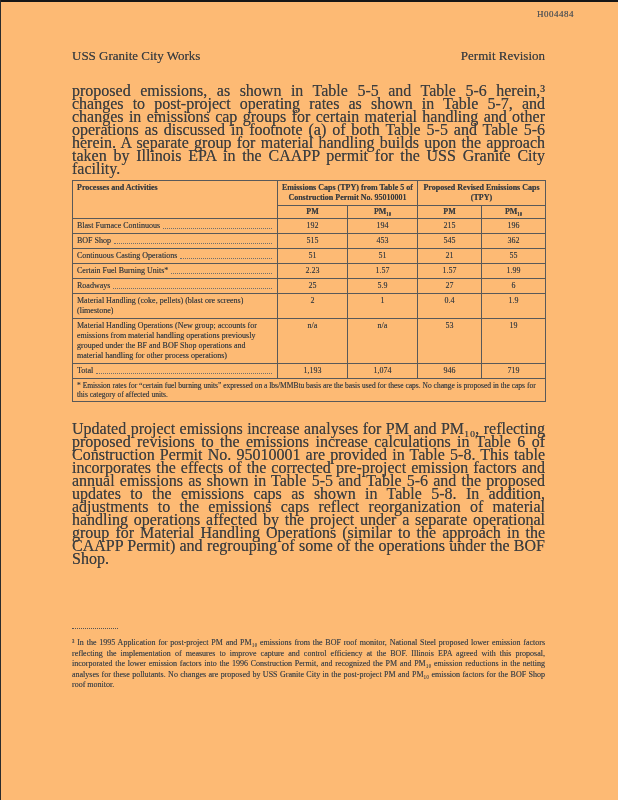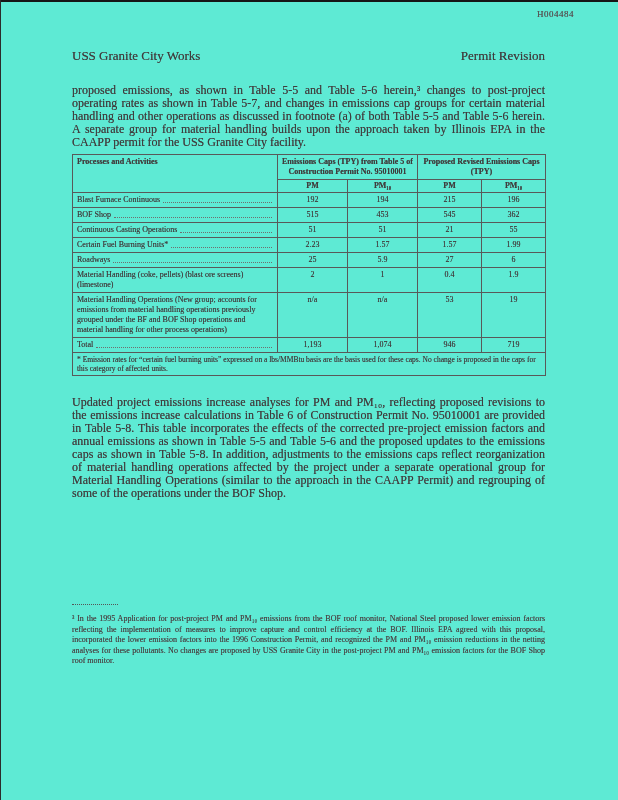--- a/index.html
+++ b/index.html
@@ -1,41 +1,41 @@
 <!DOCTYPE html>
 <html><head>
 <meta charset="utf-8">
 <style>
   * { box-sizing: border-box; }
   html, body { margin: 0; padding: 0; background: #9a9a9a; }
   .page {
     width: 618px; height: 800px; position: relative; overflow: hidden;
-    background: #5eead4;
+    background: #fdba74;
     font-family: "Liberation Serif", serif;
     color: #3d3d3d;
     text-shadow: 0 0 0.6px rgba(85,85,85,0.85);
   }
   .edge-top { position: absolute; top: 0; left: 0; width: 100%; height: 2px; background: #161616; }
   .edge-left { position: absolute; top: 0; left: 0; width: 1px; height: 100%; background: #2b2b2b; }
   .doc-number { position: absolute; top: 9px; right: 44px; font-size: 9px; letter-spacing: 0.5px; color: #565656; }
   .content { padding: 48px 73px 0 72px; }
   .header { display: flex; justify-content: space-between; font-size: 13px; }
-  .body-text { font-size: 12px; line-height: 13px; text-align: justify; margin: 20px 0 0 0; }
+  .body-text { font-size: 16px; line-height: 13px; text-align: justify; margin: 20px 0 0 0; }
   .table-title { margin-top: 14px; text-align: center; font-weight: bold; font-size: 10.5px; }
   table.caps { margin-top: 5px; border-collapse: collapse; width: 100%; table-layout: fixed; font-size: 8px; line-height: 10px; }
   .caps th, .caps td { border: 1px solid #595959; padding: 2px 4px; vertical-align: top; }
   .caps thead th { font-weight: bold; text-align: center; }
   .caps th.proc { text-align: left; }
   .caps td.v { text-align: center; }
   .caps tr.sub th { padding: 1px 2px; }
   .lblwrap { display: flex; align-items: flex-end; }
   .lblwrap .txt { flex: 0 1 auto; }
   .leader { flex: 1 1 8px; border-bottom: 1px dotted #6f6f6f; margin: 0 1px 2px 3px; min-width: 6px; }
   td.tnote { font-size: 7.5px; line-height: 9px; text-align: left; margin-left: 48px; }
-  .fnblock { position: absolute; left: 72px; right: 73px; top: 604px; }
+  .fnblock { position: absolute; left: 72px; right: 73px; top: 628px; }
   .fnsep { width: 46px; border-bottom: 1px dotted #555; height: 1px; margin-bottom: 9px; }
   .footnote { font-size: 8px; line-height: 10.5px; text-align: justify; margin: 0; color: #474747; }
   .page-num { position: absolute; bottom: 58px; left: 0; width: 100%; text-align: center; font-size: 10px; }
 </style>
 </head>
 <body>
 
 <div class="page">
   <div class="edge-top"></div>
   <div class="edge-left"></div>

